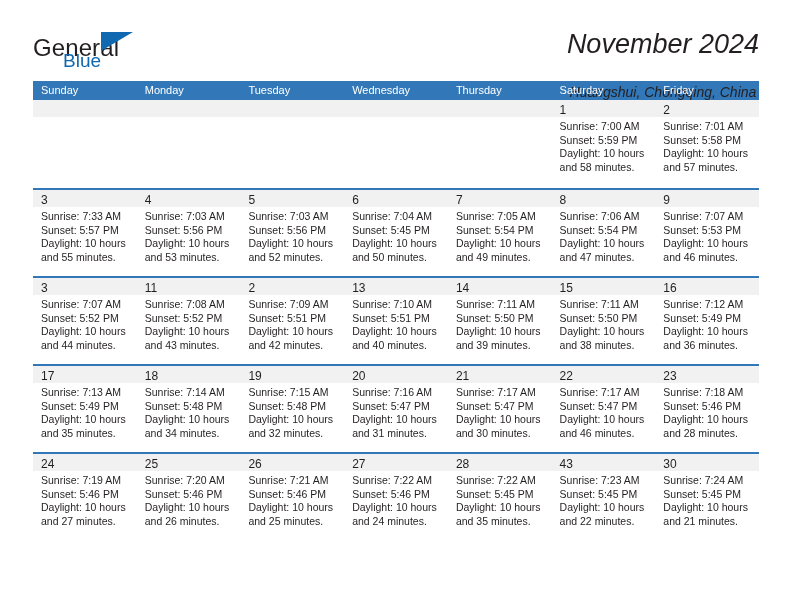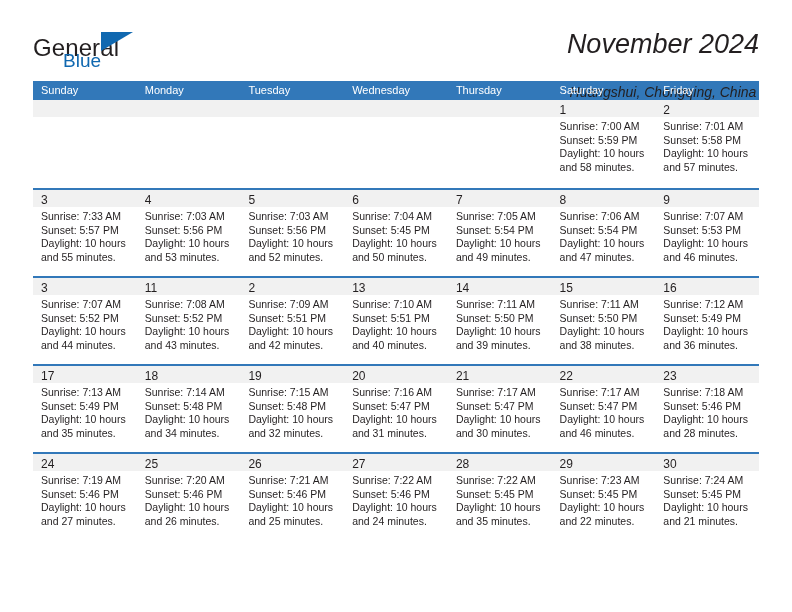--- a/index.html
+++ b/index.html
@@ -477,21 +477,21 @@
           <div class="day-cell">
             <div class="day-number-band"><span class="day-number">28</span></div>
             <div class="day-body">
               <div class="day-line">Sunrise: 7:22 AM</div>
               <div class="day-line">Sunset: 5:45 PM</div>
               <div class="day-line">Daylight: 10 hours</div>
               <div class="day-line">and 35 minutes.</div>
             </div>
           </div>
           <div class="day-cell">
-            <div class="day-number-band"><span class="day-number">29</span></div>
+            <div class="day-number-band"><span class="day-number">43</span></div>
             <div class="day-body">
               <div class="day-line">Sunrise: 7:23 AM</div>
               <div class="day-line">Sunset: 5:45 PM</div>
               <div class="day-line">Daylight: 10 hours</div>
               <div class="day-line">and 22 minutes.</div>
             </div>
           </div>
           <div class="day-cell">
             <div class="day-number-band"><span class="day-number">30</span></div>
             <div class="day-body">

